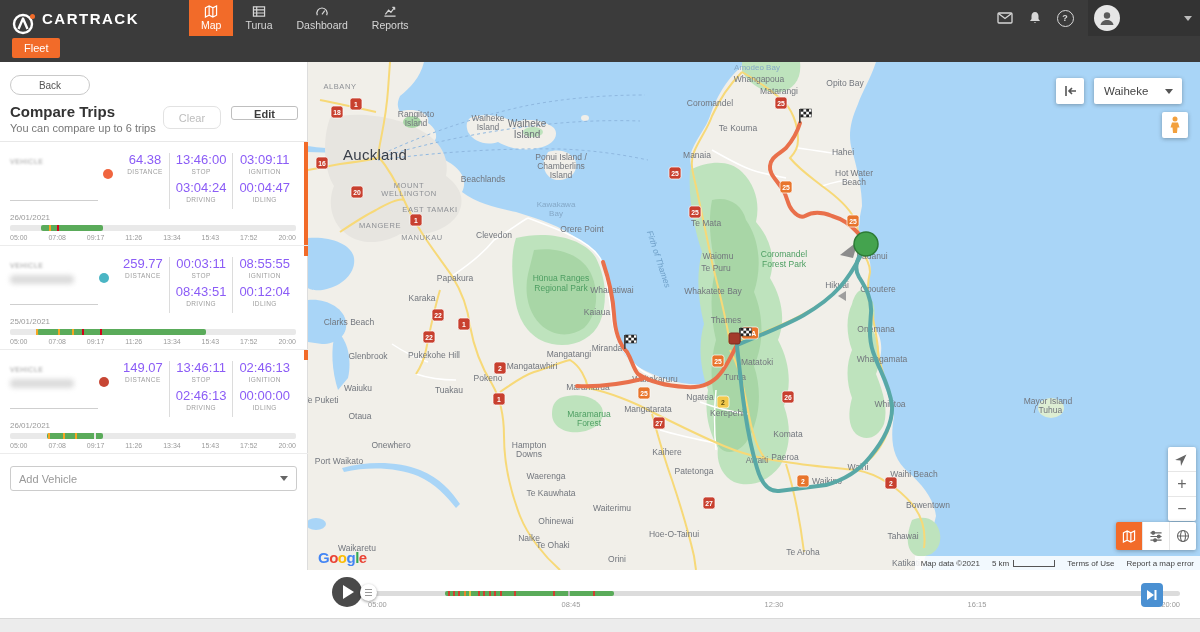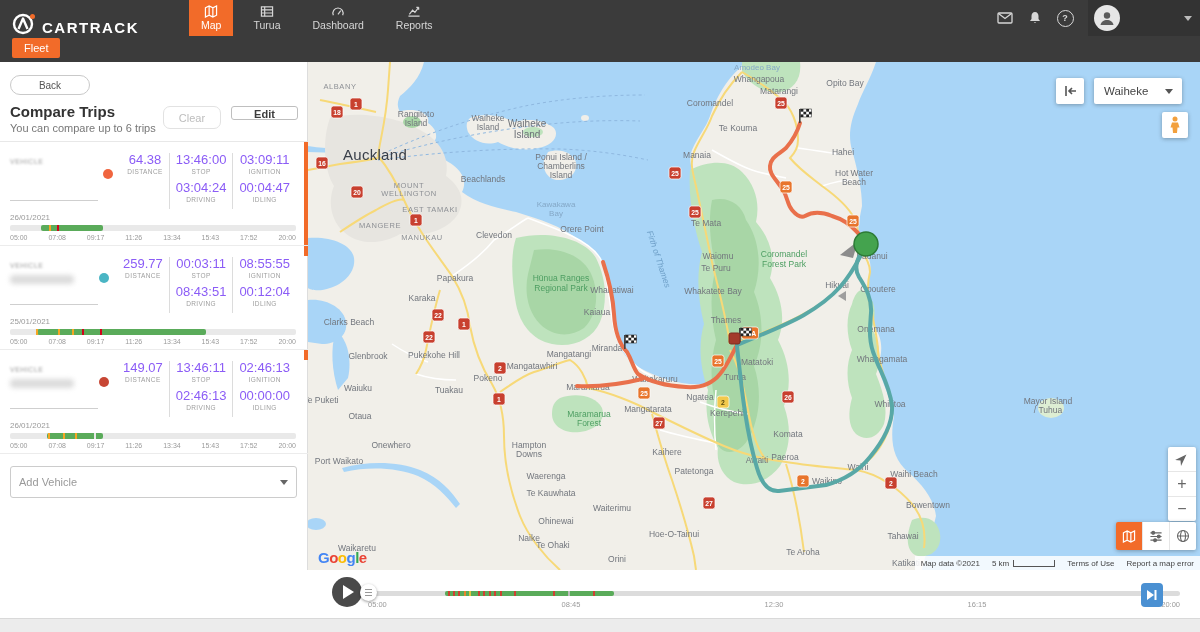--- a/index.html
+++ b/index.html
@@ -1,22 +1,22 @@
 <!DOCTYPE html>
 <html><head>
 <meta charset="utf-8">
 <style>
   html,body{margin:0;padding:0;width:1200px;height:632px;overflow:hidden;
     font-family:"Liberation Sans",sans-serif;background:#fff;}
   
   #navbar{position:absolute;left:0;top:0;width:1200px;height:36px;background:#3b3b3b;display:flex;align-items:center;z-index:30;}
-  #brand{display:flex;align-items:flex-end;margin-left:10px;position:relative;margin-top:9px;}
+  #brand{display:flex;align-items:flex-start;margin-left:10px;position:relative;margin-top:9px;}
   #brand .dot{position:absolute;left:14px;top:-12px;width:5px;height:5px;border-radius:50%;background:#f26b29;}
   #brand-text{color:#fff;font-weight:bold;font-size:15px;letter-spacing:1.5px;margin-left:6px;}
-  #tabs{display:flex;margin-left:50px;height:36px;gap:8px;}
+  #tabs{display:flex;margin-left:50px;height:36px;}
   .tab{height:36px;padding:0 12px;display:flex;flex-direction:column;align-items:center;justify-content:center;gap:1px;color:#d6d6d6;font-size:10.5px;cursor:pointer;}
   .tab svg{stroke:#d6d6d6;}
   .tab.active{background:#f26b29;color:#fff;}
   .tab.active svg{stroke:#fff;}
   #nav-right{margin-left:auto;display:flex;align-items:center;height:36px;}
   .nicon{width:30px;height:36px;display:flex;align-items:center;justify-content:center;color:#d8d8d8;}
   #help-icon{width:15px;height:15px;border:1.4px solid #d8d8d8;border-radius:50%;font-size:9px;font-weight:bold;display:flex;align-items:center;justify-content:center;}
   #user-panel{width:112px;height:36px;background:#333;display:flex;align-items:center;margin-left:8px;}
   #avatar{width:26px;height:26px;border-radius:50%;background:#e6e6e6;margin-left:6px;display:flex;align-items:center;justify-content:center;}
   #user-caret{margin-left:auto;margin-right:8px;width:0;height:0;border-left:4px solid transparent;border-right:4px solid transparent;border-top:5px solid #bbb;}
@@ -42,21 +42,21 @@
   .stats{display:flex;margin-left:auto;}
   .scol{padding:0 6px;text-align:center;}
   .scol + .scol{border-left:1px solid #dcdcdc;}
   .sval{font-size:13px;color:#8b5cf6;line-height:14px;}
   .slab{font-size:6.5px;color:#9e9e9e;letter-spacing:.4px;margin:1px 0 6px;}
   .tdate{font-size:8px;color:#9a9a9a;margin:4px 0 3px 10px;}
   .tbar{position:relative;margin:0 12px 0 10px;height:6px;background:#e9e9e9;border-radius:2px;}
   .seg{position:absolute;top:0;height:6px;background:#5aab5a;border-radius:2px;}
   .tick{position:absolute;top:0;height:6px;width:2px;}
   .tticks{display:flex;justify-content:space-between;margin:3px 12px 0 10px;font-size:7px;color:#9a9a9a;}
-  #addveh{position:absolute;left:10px;top:404px;width:287px;height:32px;border:1px solid #ccc;border-radius:3px;display:flex;align-items:center;box-sizing:border-box;background:#fff;}
+  #addveh{position:absolute;left:10px;top:404px;width:287px;height:25px;border:1px solid #ccc;border-radius:3px;display:flex;align-items:center;box-sizing:border-box;background:#fff;}
   #addveh span{font-size:11px;color:#999;margin-left:8px;}
   #addveh .caret{margin-left:auto;margin-right:8px;width:0;height:0;border-left:4px solid transparent;border-right:4px solid transparent;border-top:5px solid #666;}
   
   #map{position:absolute;left:308px;top:62px;width:892px;height:508px;overflow:hidden;background:#a9d5f7;}
   svg text{font-family:"Liberation Sans",sans-serif;}
   .t-town{font-size:8.5px;fill:#72767d;}
   .t-caps{font-size:7.5px;fill:#8d9095;letter-spacing:.6px;}
   .t-big{font-size:15px;fill:#383e48;letter-spacing:.3px;}
   .t-park{font-size:8.5px;fill:#4d9e62;}
   .t-water{font-size:8.5px;fill:#6e9fc7;font-style:italic;}

